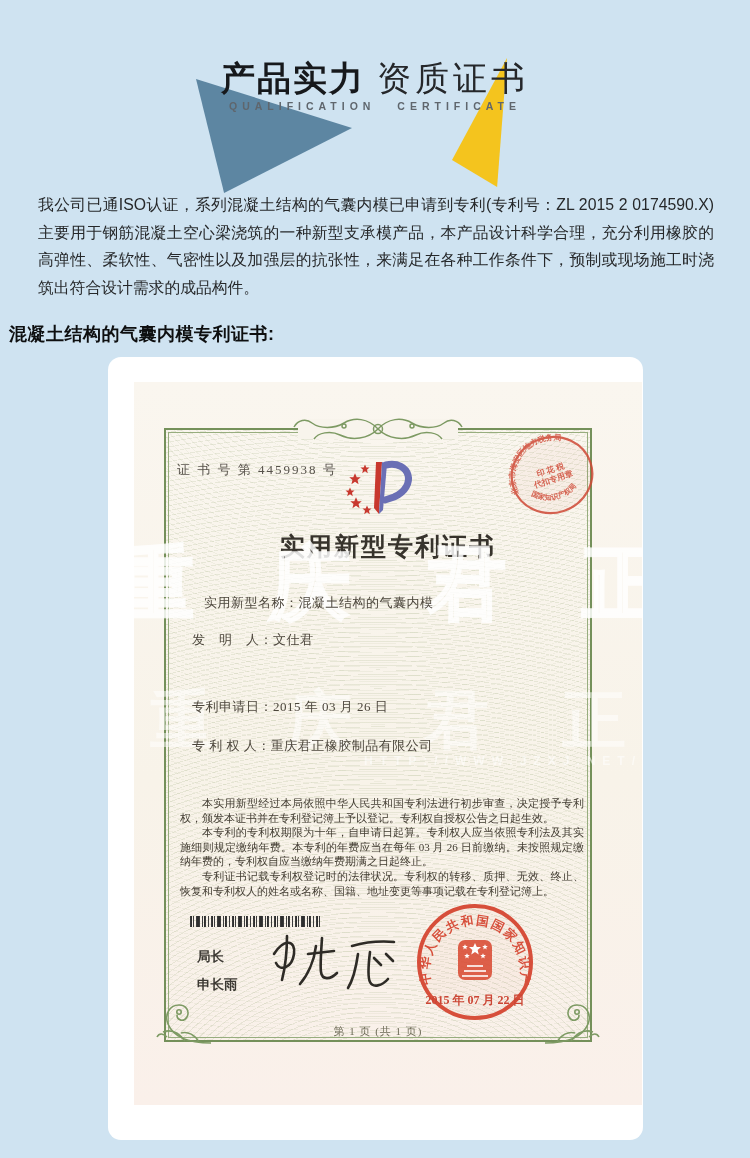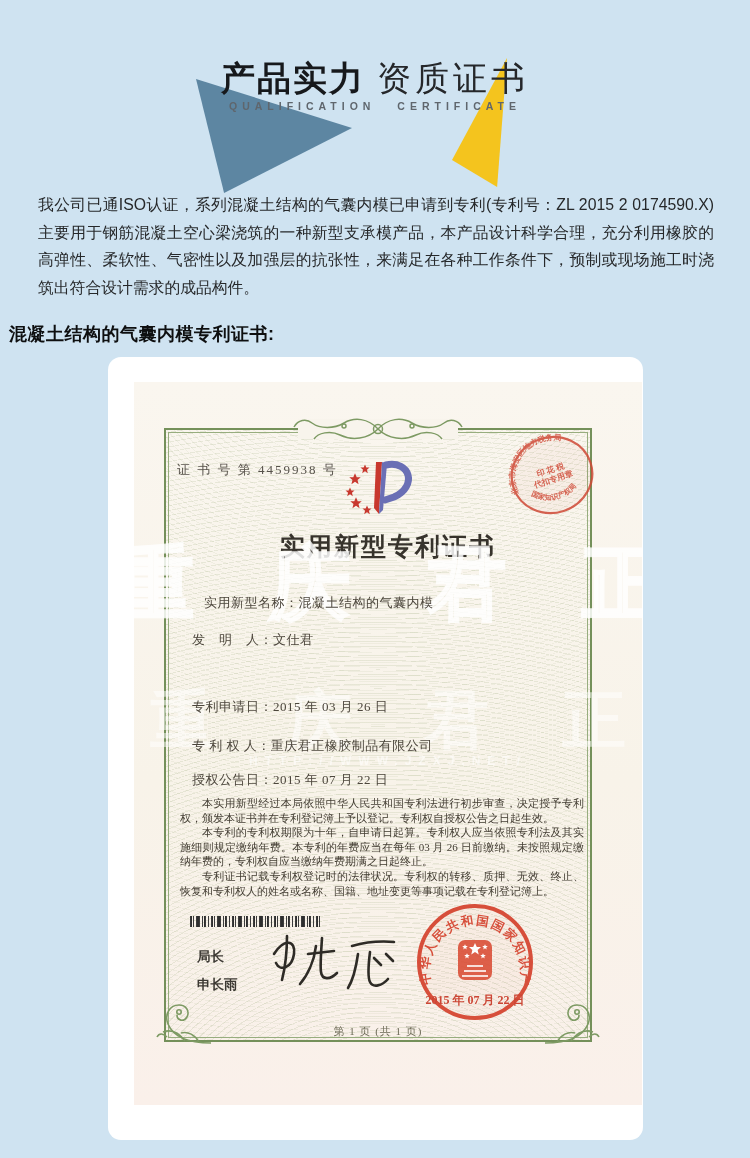--- a/index.html
+++ b/index.html
@@ -51,21 +51,21 @@
   .sipo-logo{position:absolute;left:204px;top:70px;width:80px;height:68px;}
   .tax-stamp{position:absolute;left:371px;top:48px;width:94px;height:90px;transform:rotate(-18deg);opacity:0.85;}
   .cert-title{position:absolute;left:0;top:148px;width:100%;margin:0;text-align:center;
     font-size:25px;font-weight:600;letter-spacing:2px;color:#37332c;}
   .wm{position:absolute;display:flex;justify-content:space-between;pointer-events:none;
     font-family:"Liberation Sans","DejaVu Sans",sans-serif;font-weight:800;line-height:1;}
   .wm1{left:-20px;right:-20px;top:162px;font-size:80px;}
   .wm1 span{color:rgba(255,255,255,0.22);-webkit-text-stroke:2.5px rgba(255,255,255,0.8);}
   .wm2{left:16px;right:16px;top:306px;font-size:64px;}
   .wm2 span{color:rgba(255,255,255,0.5);}
-  .wm-url{position:absolute;left:0;top:372px;width:100%;text-align:center;
+  .wm-url{position:absolute;left:0;top:372px;width:100%;text-align:right;
     font-family:"Liberation Sans","DejaVu Sans",sans-serif;font-weight:700;
     font-size:12px;letter-spacing:7px;color:rgba(255,255,255,0.55);}
   .field{position:absolute;left:58px;font-size:13px;letter-spacing:0.5px;color:#4c463c;white-space:nowrap;}
   .f0{top:212px;margin-left:12px;} .f1{top:249px;} .f2{top:284px;} .f3{top:316px;} .f4{top:355px;} .f5{top:389px;}
   .body-text{position:absolute;left:46px;top:414px;width:404px;
     font-size:11px;line-height:14.6px;text-align:justify;color:#423c32;}
   .body-text p{margin:0;text-indent:2em;}
   .barcode{position:absolute;left:56px;top:534px;width:132px;height:11px;
     background-image:
       repeating-linear-gradient(90deg,#3c3c3c 0 1px,transparent 1px 3px),
@@ -157,21 +157,20 @@
       <span>庆</span>
       <span>君</span>
       <span>正</span>
     </div>
     <div class="wm-url">HTTP://WWW.JZXJ.NET/</div>
 
     <div class="field f0"><span>实用新型名称：</span><span>混凝土结构的气囊内模</span></div>
     <div class="field f1"><span>发　明　人：</span><span>文仕君</span></div>
     <div class="field f3"><span>专利申请日：</span><span>2015 年 03 月 26 日</span></div>
     <div class="field f4"><span>专 利 权 人：</span><span>重庆君正橡胶制品有限公司</span></div>
-    <div class="field f5"><span>授权公告日：</span><span>2015 年 07 月 22 日</span></div>
 
     <div class="body-text">
       <p>本实用新型经过本局依照中华人民共和国专利法进行初步审查，决定授予专利权，颁发本证书并在专利登记簿上予以登记。专利权自授权公告之日起生效。</p>
       <p>本专利的专利权期限为十年，自申请日起算。专利权人应当依照专利法及其实施细则规定缴纳年费。本专利的年费应当在每年 03 月 26 日前缴纳。未按照规定缴纳年费的，专利权自应当缴纳年费期满之日起终止。</p>
       <p>专利证书记载专利权登记时的法律状况。专利权的转移、质押、无效、终止、恢复和专利权人的姓名或名称、国籍、地址变更等事项记载在专利登记簿上。</p>
     </div>
 
     <div class="barcode"></div>
 
     <div class="director">

